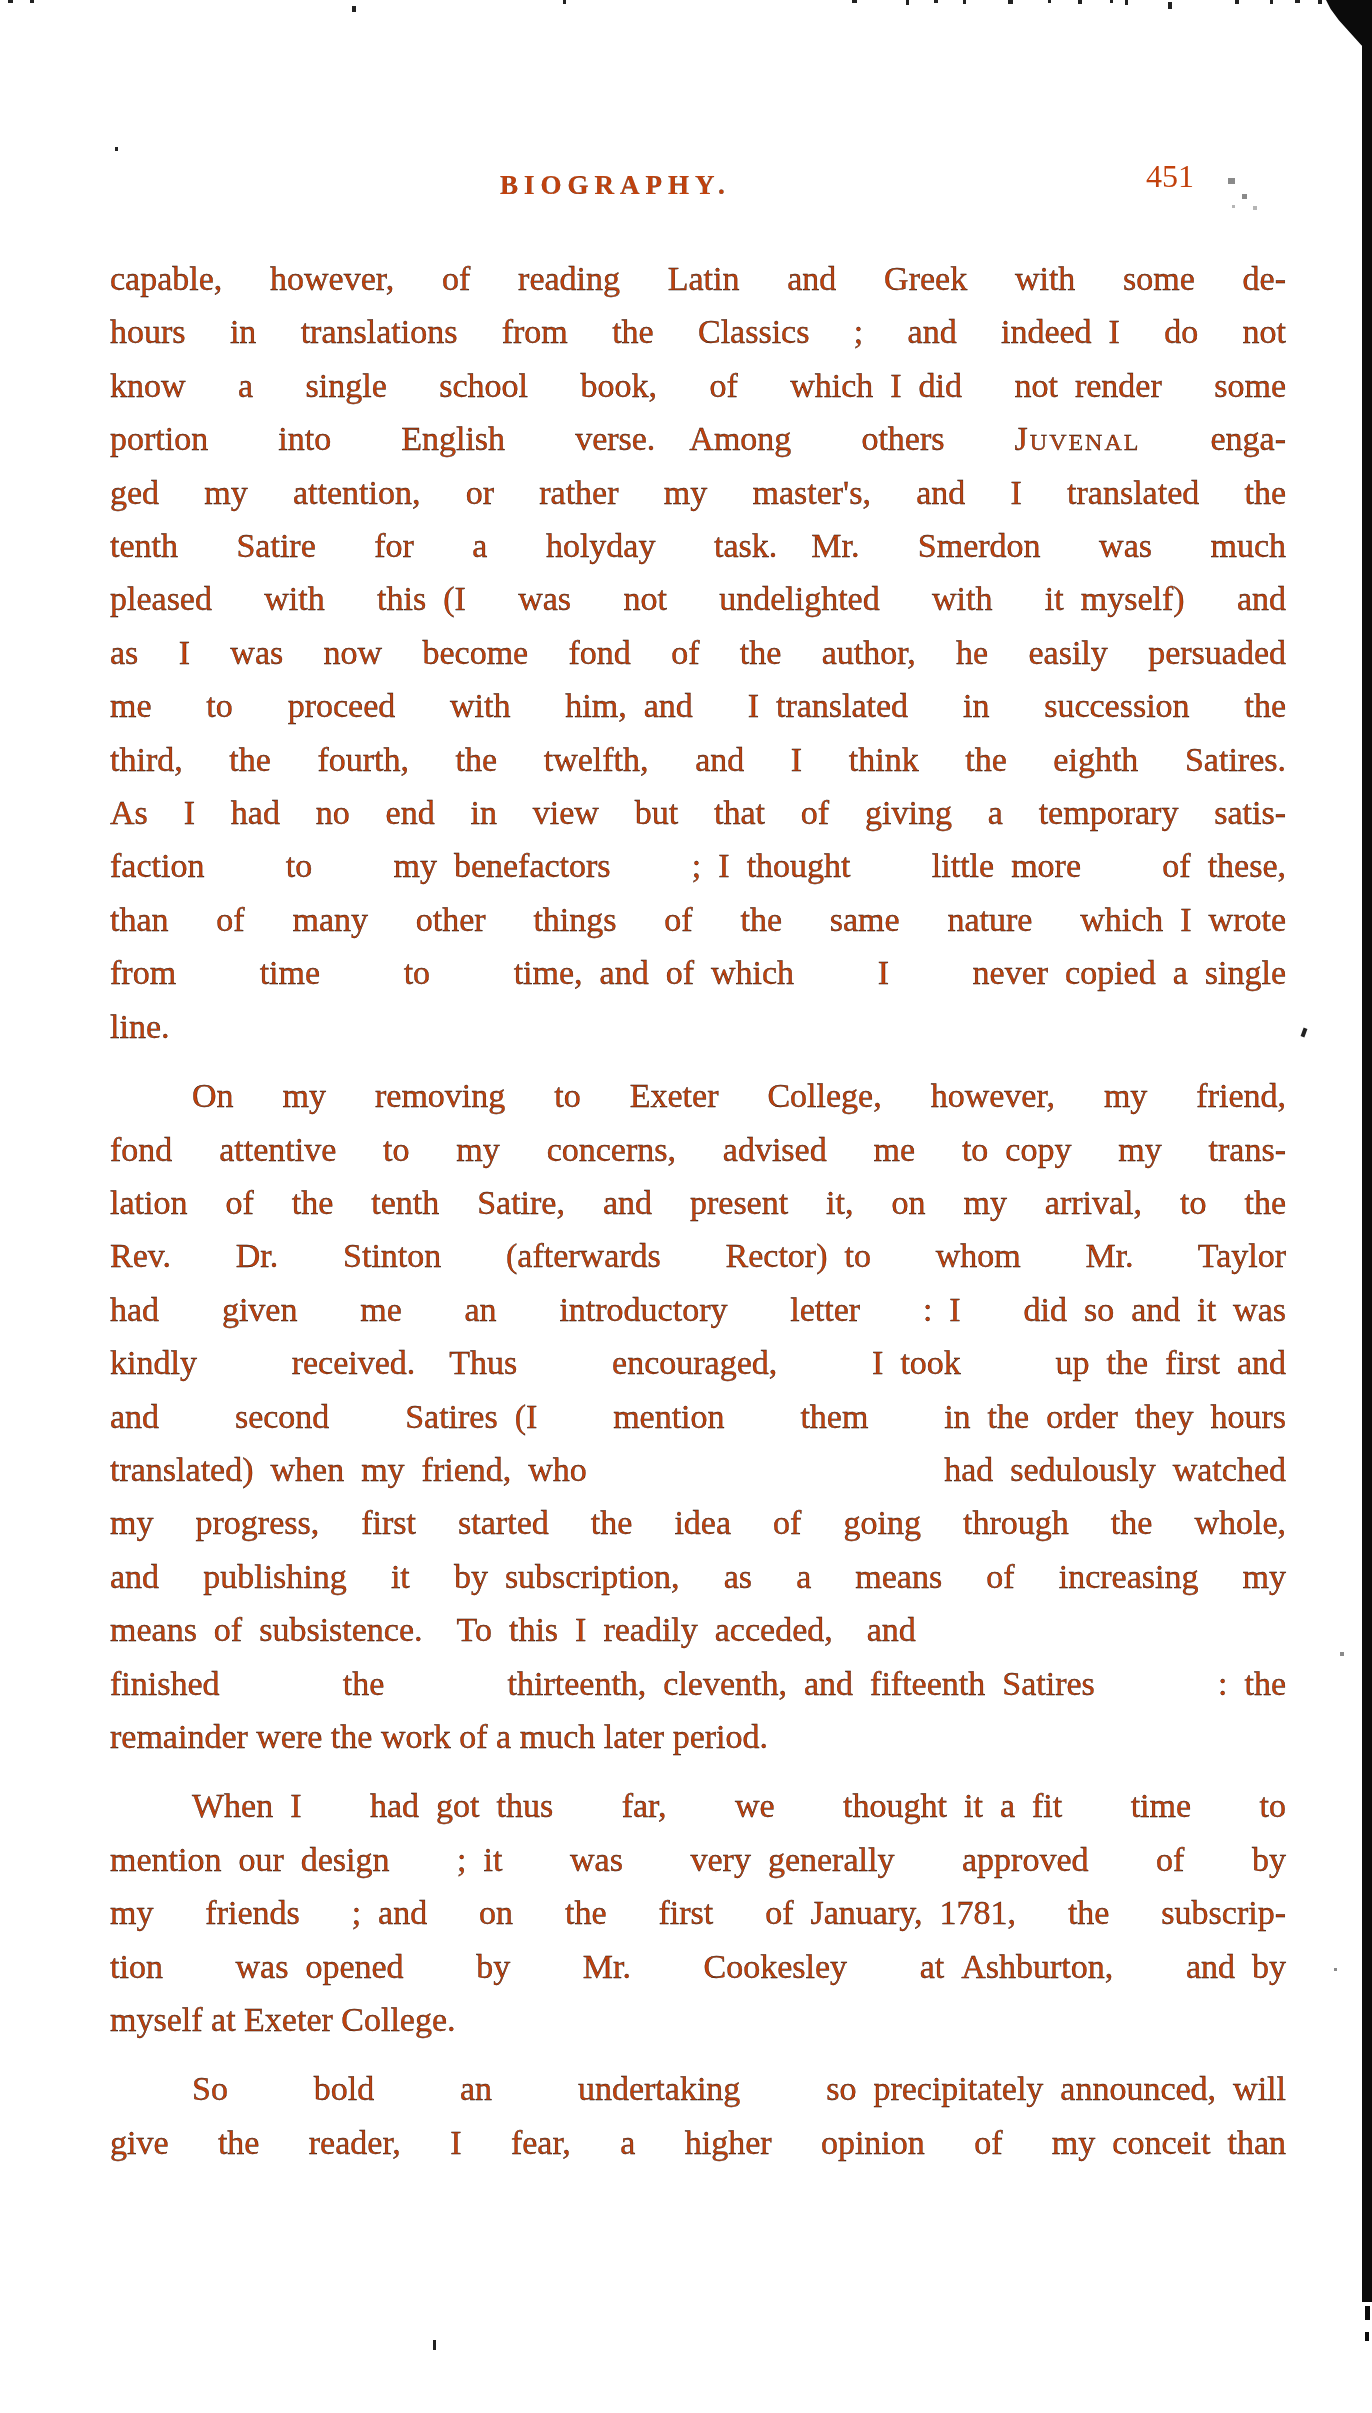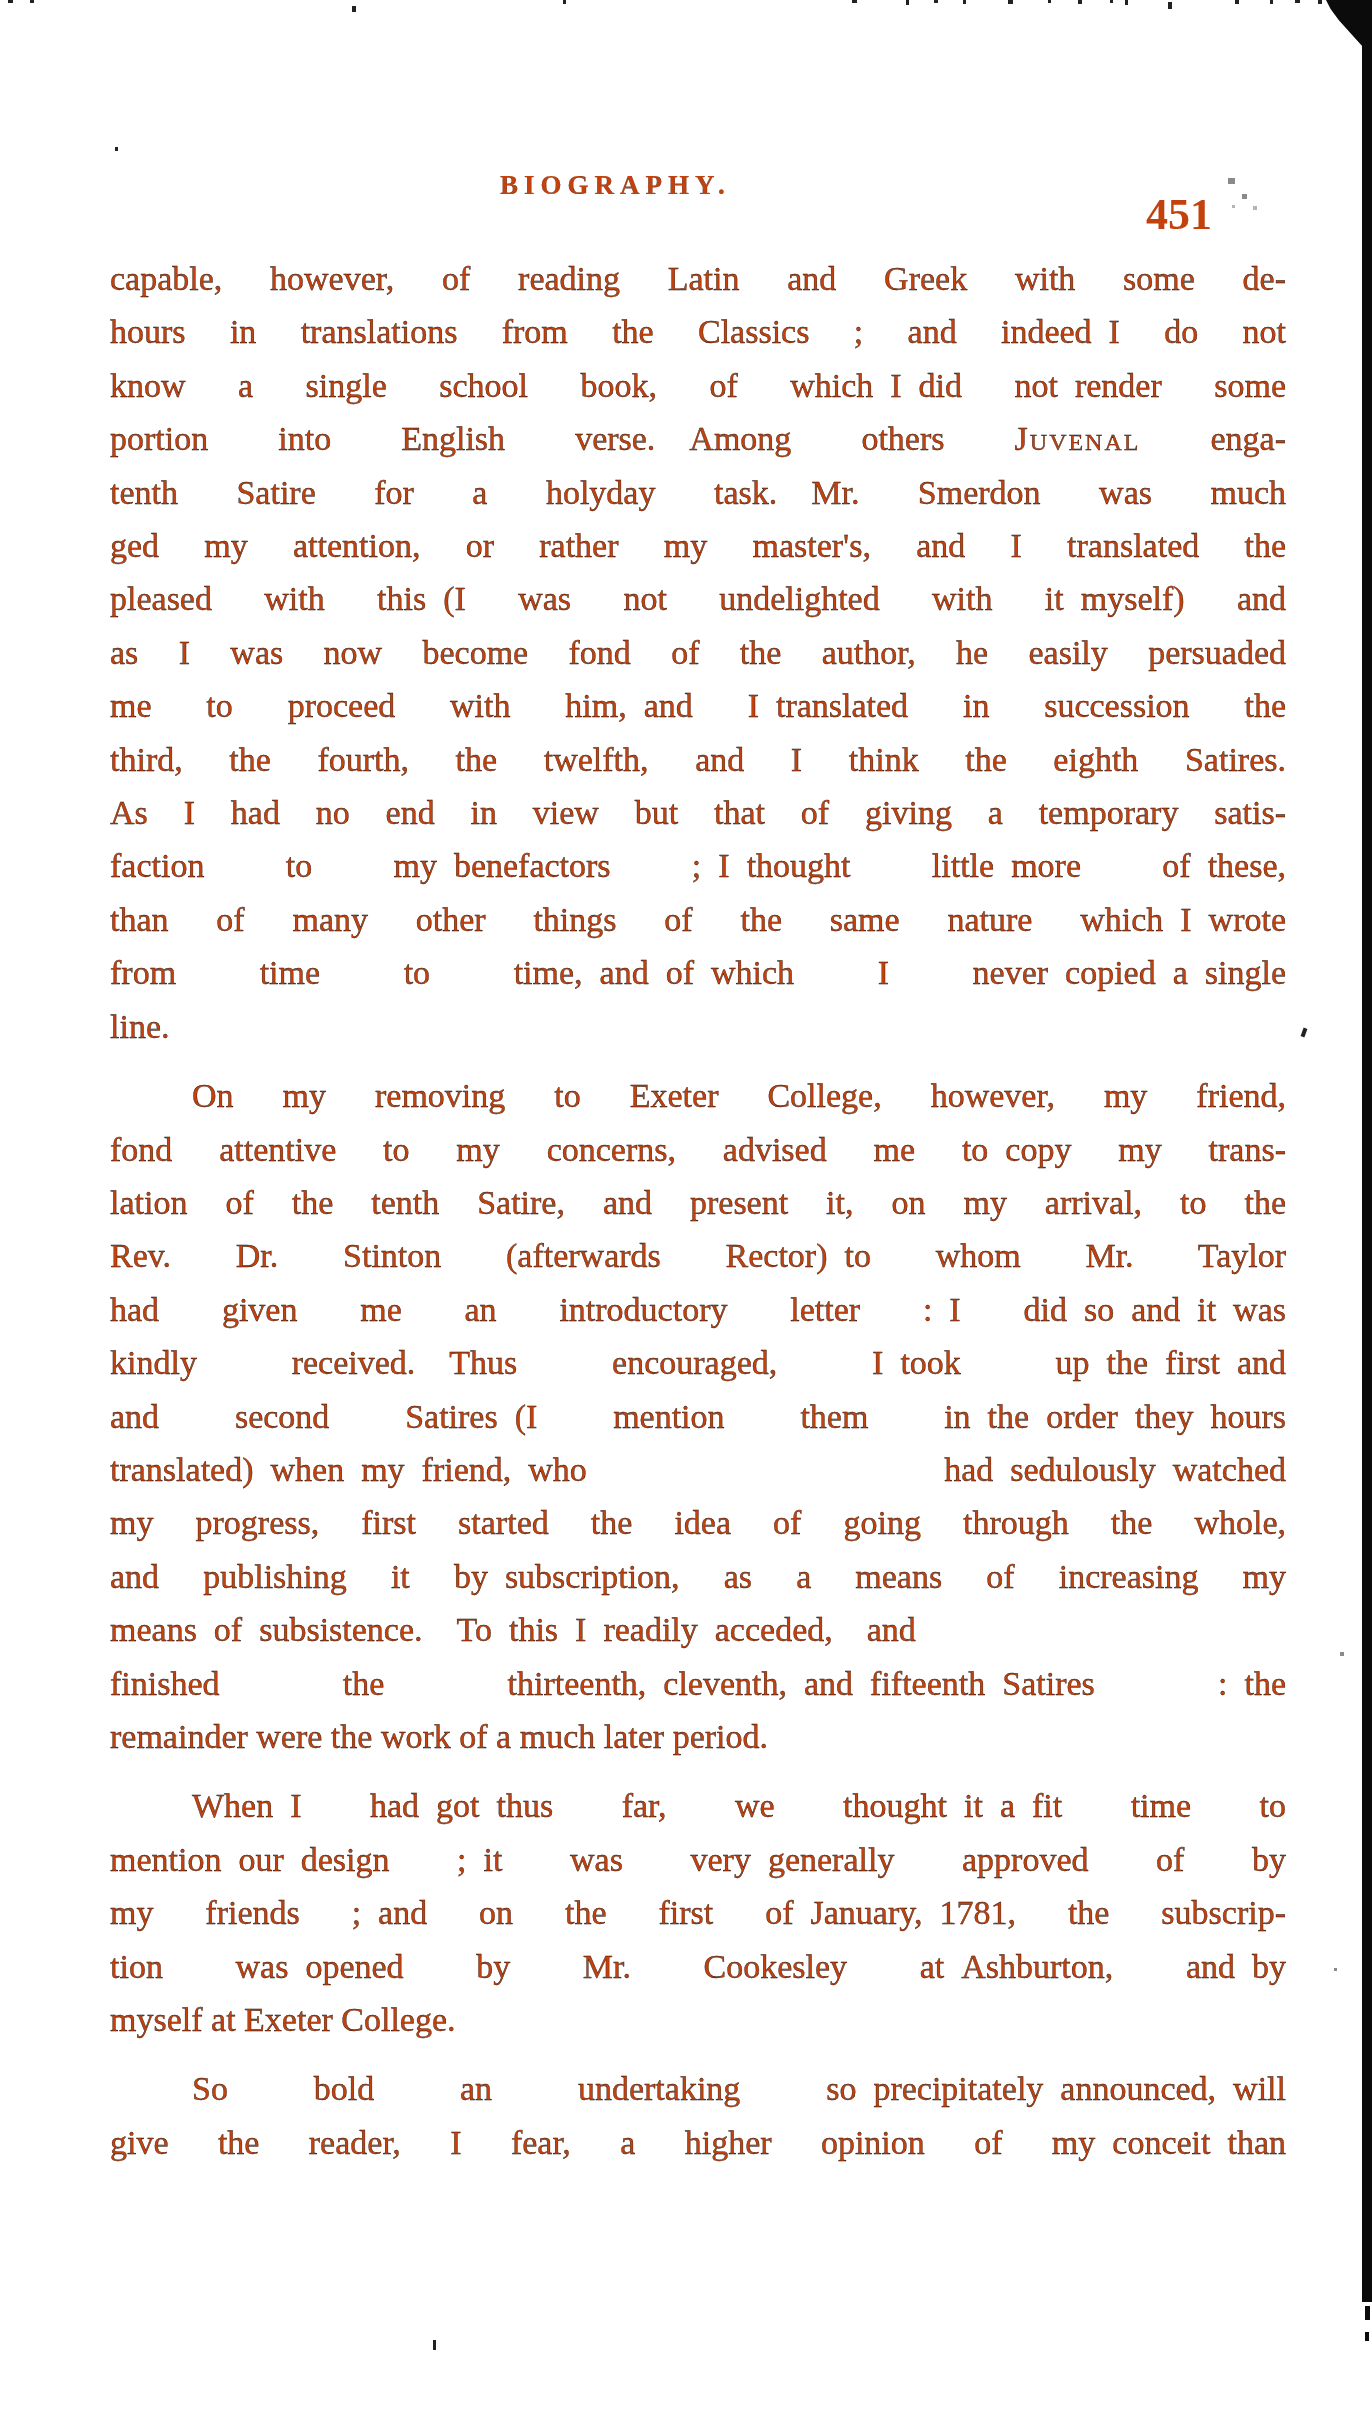--- a/index.html
+++ b/index.html
@@ -12,21 +12,21 @@
     color:#c2410c;
   }
   
   .running-head-title{
     position:absolute;left:500px;top:170px;
     font-size:27px;letter-spacing:6px;font-weight:bold;
     -webkit-text-stroke:0.2px #111;
   }
   .page-number{
     position:absolute;left:1146px;top:158px;
-    font-size:44px;font-weight:bold;margin-top:31px;
+    font-size:32px;font-weight:normal;
   }
   
   .textblock{
     position:absolute;left:110px;top:252px;width:1176px;
   }
   .para{margin:0 0 16px 0;}
   .line{
     font-size:34px;
     line-height:53.4px;
     text-align:justify;
@@ -60,22 +60,22 @@
   <div class="running-head-title">BIOGRAPHY.</div>
   <div class="page-number">451</div>
 
   <div class="textblock">
 
     <div class="para">
       <div class="line">capable, however, of reading Latin and Greek with some de-</div>
       <div class="line">hours in translations from the Classics ; and indeed I do not</div>
       <div class="line">know a single school book, of which I did not render some</div>
       <div class="line"><span>portion into English verse. Among others </span><span class="smallcaps">Juvenal</span><span> enga-</span></div>
+      <div class="line">ged my attention, or rather my master's, and I translated the</div>
       <div class="line">tenth Satire for a holyday task. Mr. Smerdon was much</div>
-      <div class="line">ged my attention, or rather my master's, and I translated the</div>
       <div class="line">pleased with this (I was not undelighted with it myself) and</div>
       <div class="line">as I was now become fond of the author, he easily persuaded</div>
       <div class="line">me to proceed with him, and I translated in succession the</div>
       <div class="line">third, the fourth, the twelfth, and I think the eighth Satires.</div>
       <div class="line">As I had no end in view but that of giving a temporary satis-</div>
       <div class="line">faction to my benefactors ; I thought little more of these,</div>
       <div class="line">than of many other things of the same nature which I wrote</div>
       <div class="line">from time to time, and of which I never copied a single</div>
       <div class="line last">line.</div>
     </div>

